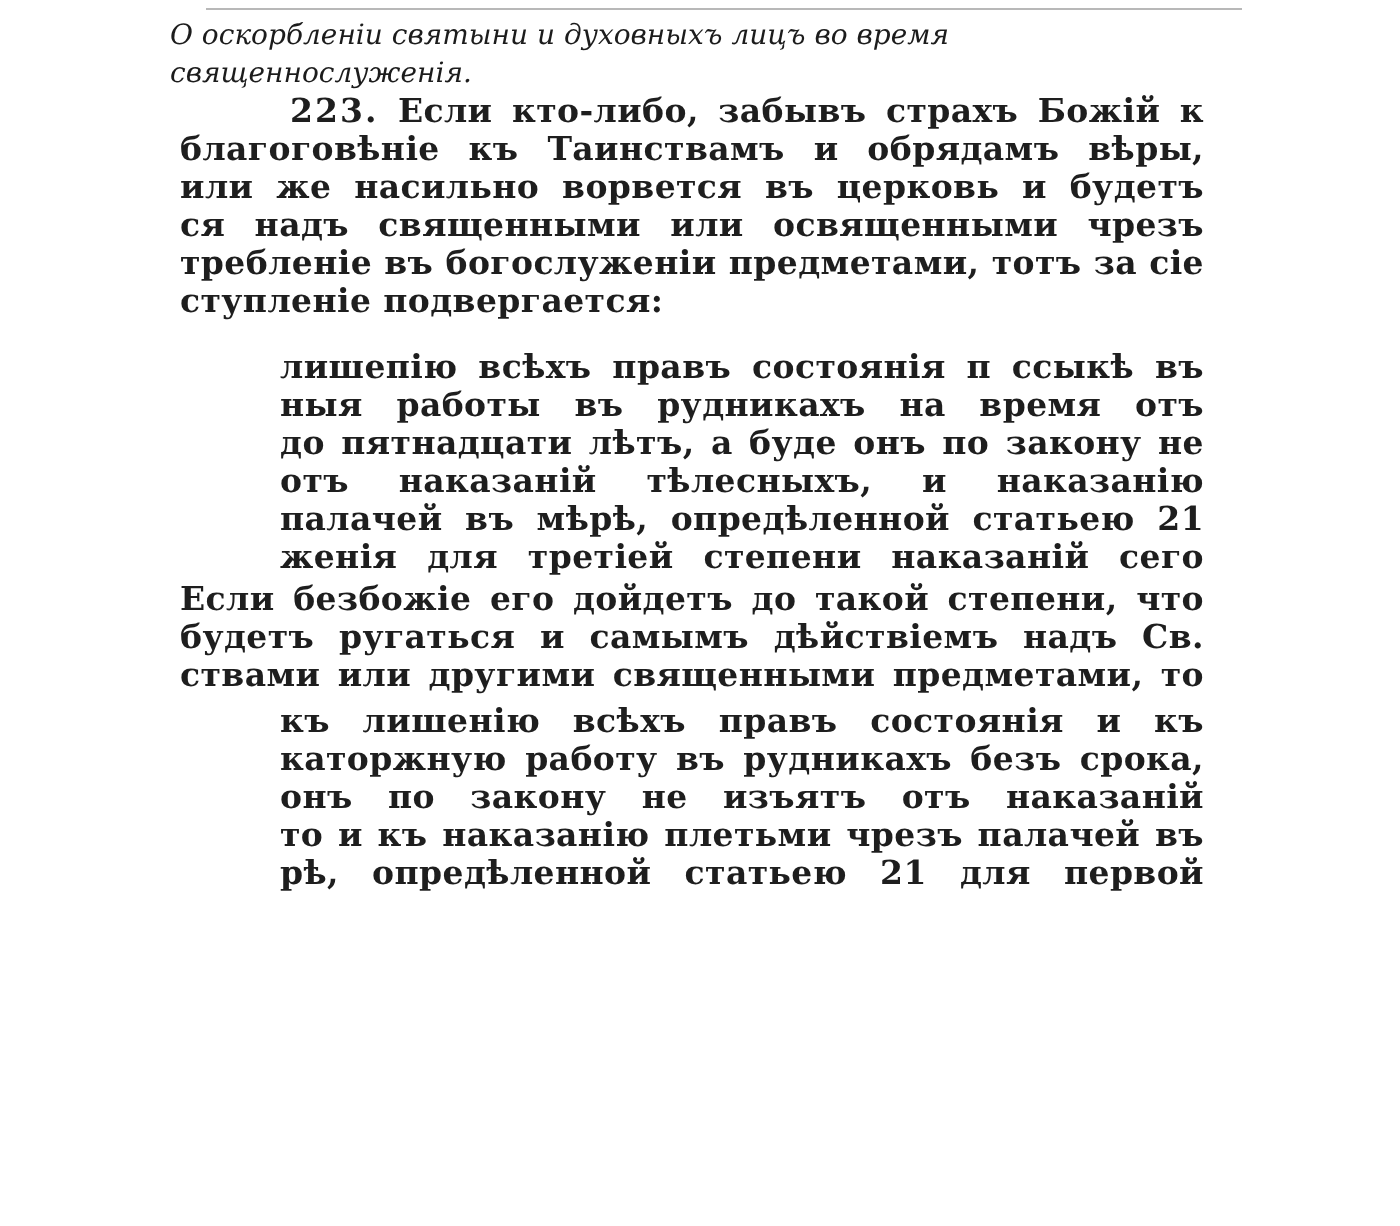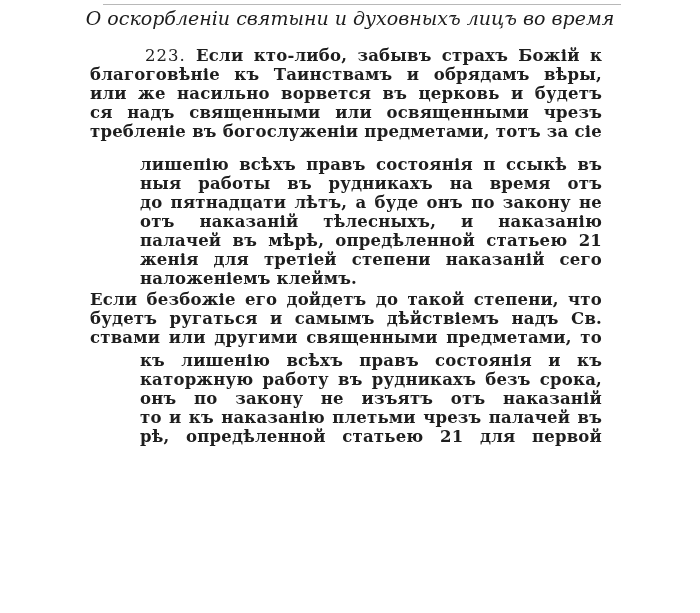--- a/index.html
+++ b/index.html
@@ -22,23 +22,23 @@
     top: 4px;
     width: 518px;
     height: 1px;
     background: #b8b8b8;
   }
   .heading {
     position: absolute;
     left: 85px;
     top: 9px;
     width: 530px;
-    text-align: center;
+    text-align: left;
     font-style: italic;
-    font-size: 19px;
+    font-size: 14px;
     line-height: 18.5px;
     color: #1c1c1c;
   }
   .textcol {
     position: absolute;
     left: 90px;
     top: 46px;
     width: 512px;
     font-size: 16.5px;
     font-weight: bold;
@@ -57,53 +57,54 @@
   .line.first-indent {
     padding-left: 55px;
   }
   .blockquote {
     margin-left: 50px;
   }
   .penalty-1 { margin-top: 14px; }
   .transition { margin-top: 2px; }
   .penalty-2 { margin-top: 4px; }
   .article-number {
-    font-weight: normal;
+    font-weight: bold;
     letter-spacing: 1px;
   }
 </style>
 </head>
 <body>
 
 <div class="canvas">
 
   <div class="top-rule"></div>
 
   <div class="heading">
     <div class="h-line">О оскорбленіи святыни и духовныхъ лицъ во время</div>
+    <div class="h-line">священнослуженія.</div>
   </div>
 
   <div class="textcol">
 
     <div class="para">
       <div class="line first-indent"><span class="article-number">223.</span> <span>Если кто-либо, забывъ страхъ Божій к должное</span></div>
       <div class="line">благоговѣніе къ Таинствамъ и обрядамъ вѣры, придетъ</div>
       <div class="line">или же насильно ворвется въ церковь и будетъ ругать-</div>
       <div class="line">ся надъ священными или освященными чрезъ упо-</div>
       <div class="line">требленіе въ богослуженіи предметами, тотъ за сіе пре-</div>
+      <div class="line last">ступленіе  подвергается:</div>
     </div>
 
     <div class="blockquote penalty-1">
       <div class="line">лишепію всѣхъ правъ состоянія п ссыкѣ въ каторж-</div>
       <div class="line">ныя работы въ рудникахъ на время отъ двѣнадцати</div>
       <div class="line">до пятнадцати лѣтъ, а буде онъ по закону не изъятъ</div>
       <div class="line">отъ наказаній тѣлесныхъ, и наказанію плетьми чрезъ</div>
       <div class="line">палачей въ мѣрѣ, опредѣленной статьею 21 сего Уло-</div>
       <div class="line">женія для третіей степени наказаній сего рода, съ</div>
-      <div class="line last">наложеніемъ  клеймъ.</div>
     </div>
 
     <div class="para transition">
       <div class="line">Если безбожіе его дойдетъ до такой степени, что онъ</div>
       <div class="line">будетъ ругаться и самымъ дѣйствіемъ надъ Св. Таин-</div>
       <div class="line">ствами или другими священными предметами, то за сіе</div>
     </div>
 
     <div class="blockquote penalty-2">
       <div class="line">къ лишенію всѣхъ правъ состоянія и къ ссылкѣ въ</div>

